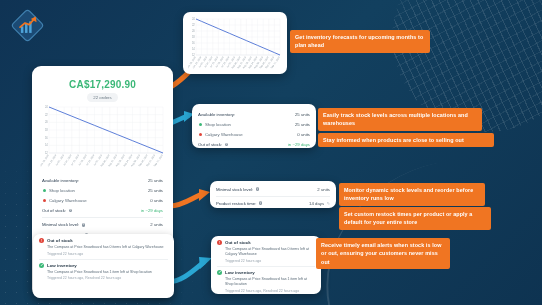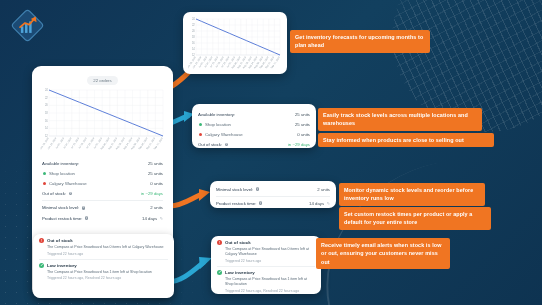--- a/index.html
+++ b/index.html
@@ -189,20 +189,21 @@
 
 <div class="arrow" style="left:166px; top:252px; width:48px; height:34px;">
   <svg width="48" height="34" viewBox="0 0 48 34">
     <path d="M2 30 C 16 30, 28 18, 38 10" fill="none" stroke="#2aa7d4" stroke-width="5" stroke-linecap="round"></path>
     <polygon points="46,6 34,17 33,5" fill="#2aa7d4"></polygon>
   </svg>
 </div>
 
 <div class="card" id="main-card">
 
+  <div class="main-amount">CA$17,290.90</div>
   <div class="main-orders">22 orders</div>
 
   <div class="chart" style="height:70px; margin-top:3px;">
     <svg id="main-chart-svg" viewBox="0 0 125 70" preserveAspectRatio="none">
         <line class="gridline" x1="9" y1="2.00" x2="123" y2="2.00"></line>
         <line class="gridline" x1="9" y1="9.67" x2="123" y2="9.67"></line>
         <line class="gridline" x1="9" y1="17.33" x2="123" y2="17.33"></line>
         <line class="gridline" x1="9" y1="25.00" x2="123" y2="25.00"></line>
         <line class="gridline" x1="9" y1="32.67" x2="123" y2="32.67"></line>
         <line class="gridline" x1="9" y1="40.33" x2="123" y2="40.33"></line>

